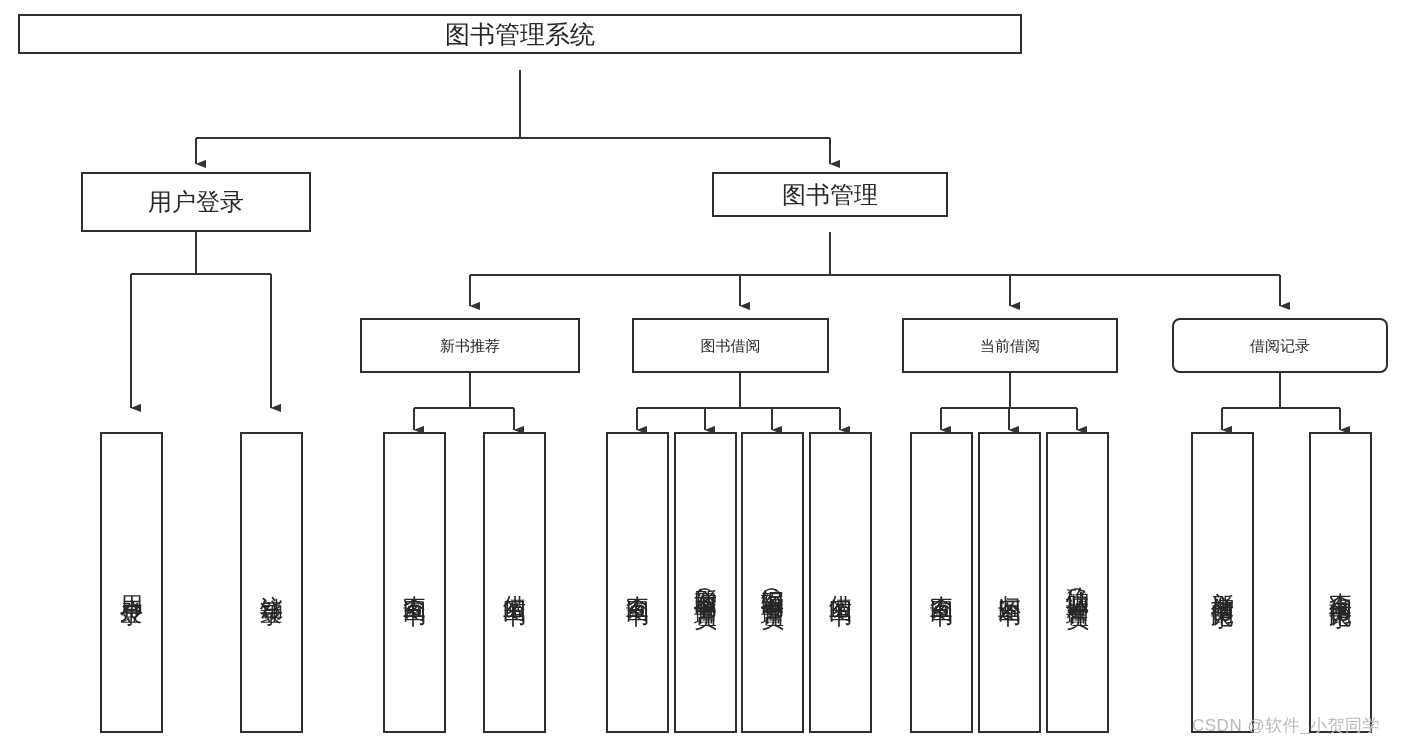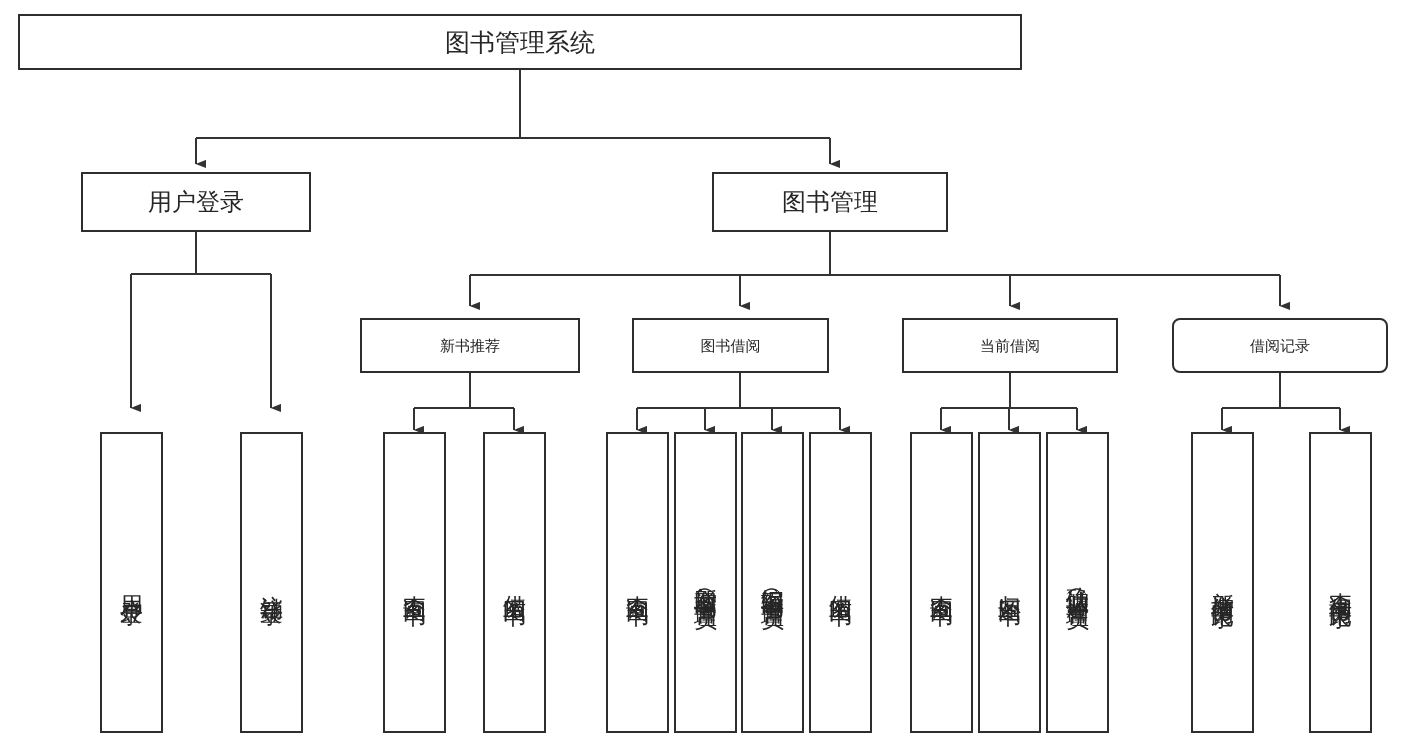--- a/index.html
+++ b/index.html
@@ -123,28 +123,28 @@
       <path d="M1009,408 L1009,430" marker-end="url(#arrowhead)"></path>
       <path d="M1077,408 L1077,430" marker-end="url(#arrowhead)"></path>
 
       <path d="M1280,373 L1280,408"></path>
       <path d="M1222,408 L1340,408"></path>
       <path d="M1222,408 L1222,430" marker-end="url(#arrowhead)"></path>
       <path d="M1340,408 L1340,430" marker-end="url(#arrowhead)"></path>
     </g>
   </svg>
 
-  <div class="node root" style="left:18px; top:14px; width:1004px; height:56px;">
+  <div class="node root" style="left:18px; top:14px; width:1004px; height:40px;">
     <span>图书管理系统</span>
   </div>
 
   <div class="node tier1" style="left:81px; top:172px; width:230px; height:60px;">
     <span>用户登录</span>
   </div>
-  <div class="node tier1" style="left:712px; top:172px; width:236px; height:60px;">
+  <div class="node tier1" style="left:712px; top:172px; width:236px; height:45px;">
     <span>图书管理</span>
   </div>
 
   <div class="node tier2" style="left:360px; top:318px; width:220px; height:55px;">
     <span>新书推荐</span>
   </div>
   <div class="node tier2" style="left:632px; top:318px; width:197px; height:55px;justify-content:center;">
     <span>图书借阅</span>
   </div>
   <div class="node tier2" style="left:902px; top:318px; width:216px; height:55px;">
@@ -191,14 +191,15 @@
     <span class="vtext">确认归还（管理员）</span>
   </div>
 
   <div class="node leaf" style="left:1191px; top:432px; width:63px; height:301px;">
     <span class="vtext">新增借阅记录</span>
   </div>
   <div class="node leaf" style="left:1309px; top:432px; width:63px; height:301px;">
     <span class="vtext">查询借阅记录</span>
   </div>
 
+  <div id="watermark">CSDN @软件_小贺同学</div>
 
 </div>
 
 </body></html>

